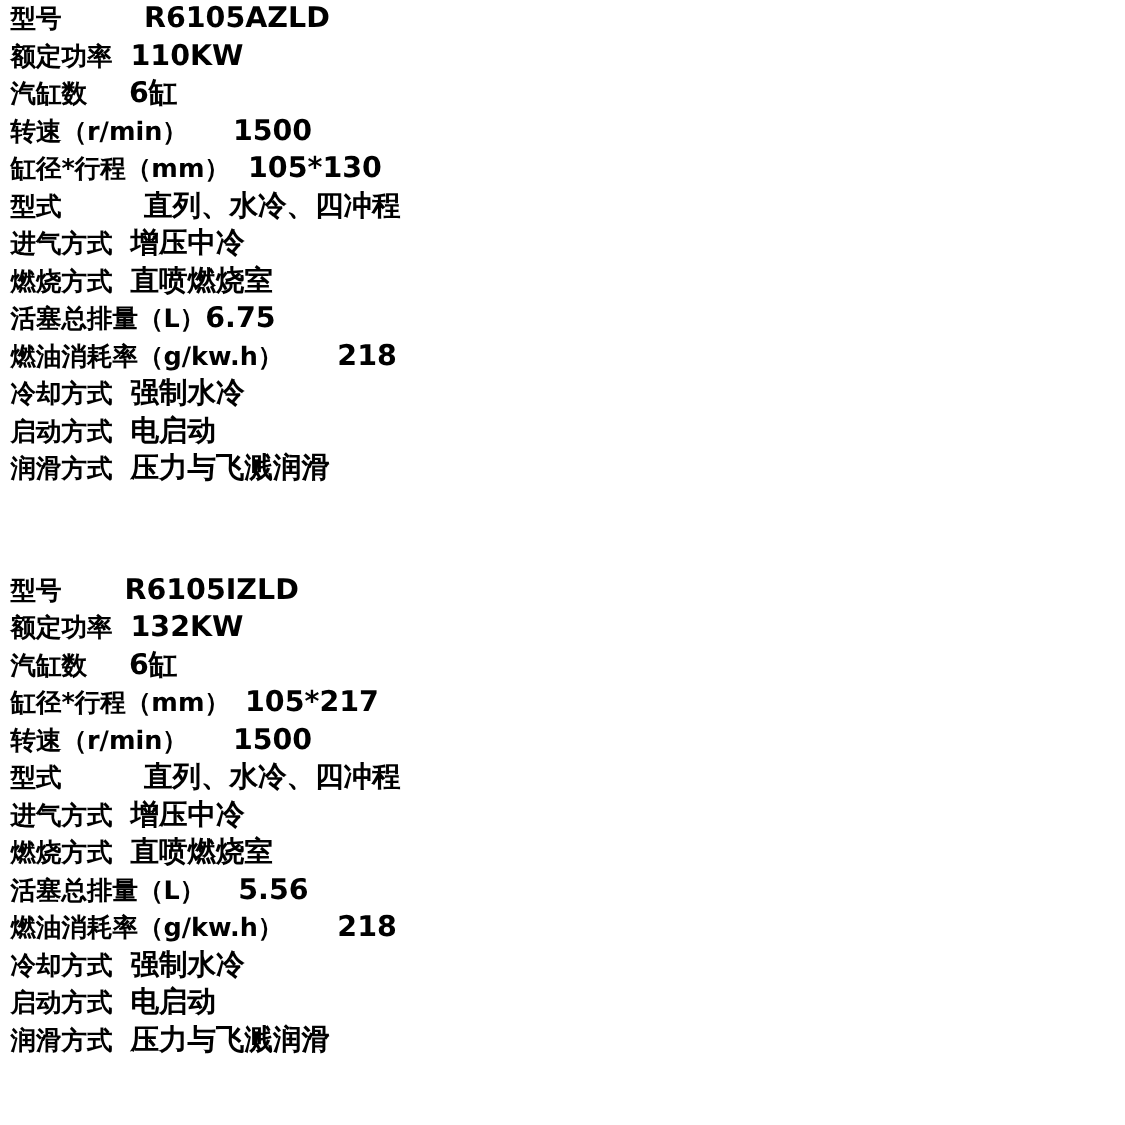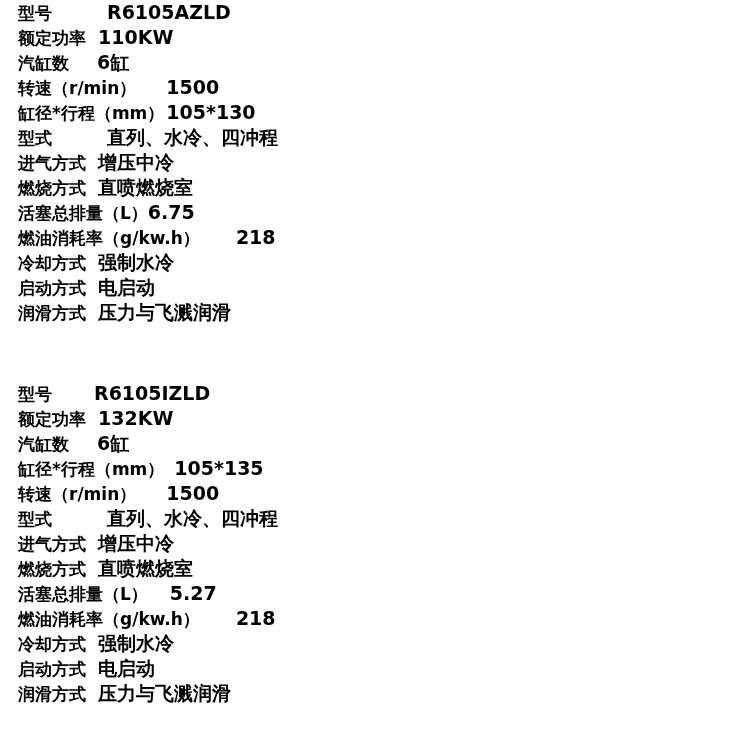--- a/index.html
+++ b/index.html
@@ -14,21 +14,21 @@
     color: #000000;
     overflow: hidden;
   }
   .page {
     position: relative;
     width: 750px;
     height: 750px;
     padding: 0;
   }
   .spec-block {
-    padding-left: 18px;
+    padding-left: 7px;
   }
   .spec-row {
     display: flex;
     align-items: baseline;
     height: 25px;
     line-height: 25px;
     white-space: nowrap;
   }
   .spec-label {
     font-size: 17px;
@@ -62,21 +62,21 @@
       <div class="spec-row">
         <span class="spec-label">汽缸数</span>
         <span class="spec-value" style="margin-left: 28px;">6缸</span>
       </div>
       <div class="spec-row">
         <span class="spec-label">转速（r/min）</span>
         <span class="spec-value" style="margin-left: 30px;">1500</span>
       </div>
       <div class="spec-row">
         <span class="spec-label">缸径*行程（mm）</span>
-        <span class="spec-value" style="margin-left: 2px;">105*130</span>
+        <span class="spec-value" style="margin-left: 12px;">105*130</span>
       </div>
       <div class="spec-row">
         <span class="spec-label">型式</span>
         <span class="spec-value" style="margin-left: 55px;">直列、水冷、四冲程</span>
       </div>
       <div class="spec-row">
         <span class="spec-label">进气方式</span>
         <span class="spec-value" style="margin-left: 12px;">增压中冷</span>
       </div>
       <div class="spec-row">
@@ -115,41 +115,41 @@
       <div class="spec-row">
         <span class="spec-label">额定功率</span>
         <span class="spec-value" style="margin-left: 12px;">132KW</span>
       </div>
       <div class="spec-row">
         <span class="spec-label">汽缸数</span>
         <span class="spec-value" style="margin-left: 28px;">6缸</span>
       </div>
       <div class="spec-row">
         <span class="spec-label">缸径*行程（mm）</span>
-        <span class="spec-value" style="margin-left: 10px;">105*135</span>
+        <span class="spec-value" style="margin-left: 10px;">105*217</span>
       </div>
       <div class="spec-row">
         <span class="spec-label">转速（r/min）</span>
         <span class="spec-value" style="margin-left: 30px;">1500</span>
       </div>
       <div class="spec-row">
         <span class="spec-label">型式</span>
         <span class="spec-value" style="margin-left: 55px;">直列、水冷、四冲程</span>
       </div>
       <div class="spec-row">
         <span class="spec-label">进气方式</span>
         <span class="spec-value" style="margin-left: 12px;">增压中冷</span>
       </div>
       <div class="spec-row">
         <span class="spec-label">燃烧方式</span>
         <span class="spec-value" style="margin-left: 12px;">直喷燃烧室</span>
       </div>
       <div class="spec-row">
         <span class="spec-label">活塞总排量（L）</span>
-        <span class="spec-value" style="margin-left: 22px;">5.27</span>
+        <span class="spec-value" style="margin-left: 22px;">5.56</span>
       </div>
       <div class="spec-row">
         <span class="spec-label">燃油消耗率（g/kw.h）</span>
         <span class="spec-value" style="margin-left: 36px;">218</span>
       </div>
       <div class="spec-row">
         <span class="spec-label">冷却方式</span>
         <span class="spec-value" style="margin-left: 12px;">强制水冷</span>
       </div>
       <div class="spec-row">

